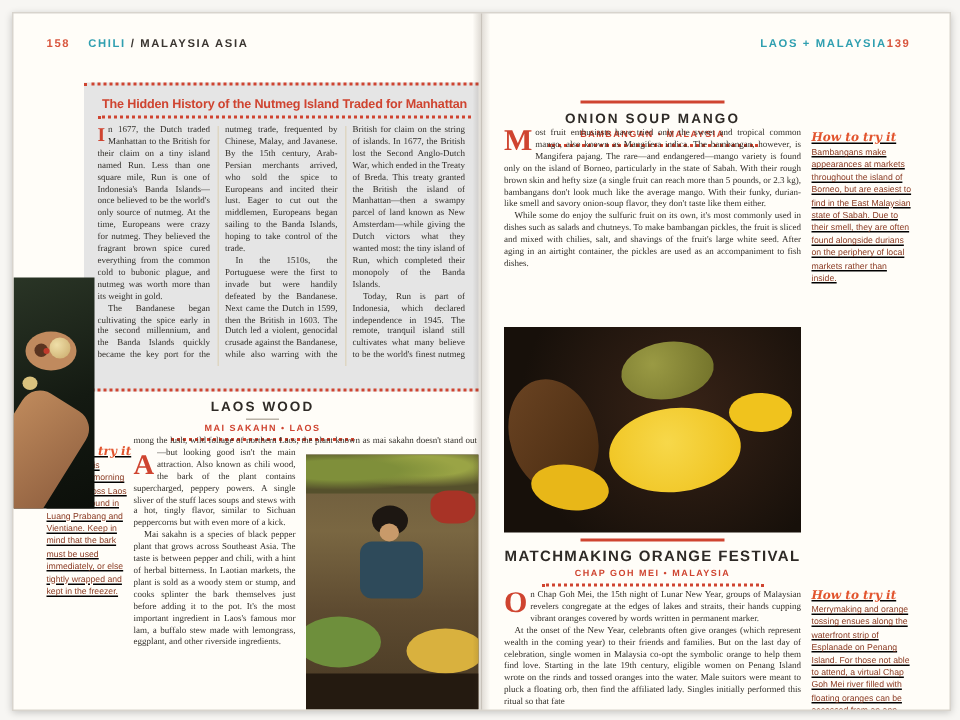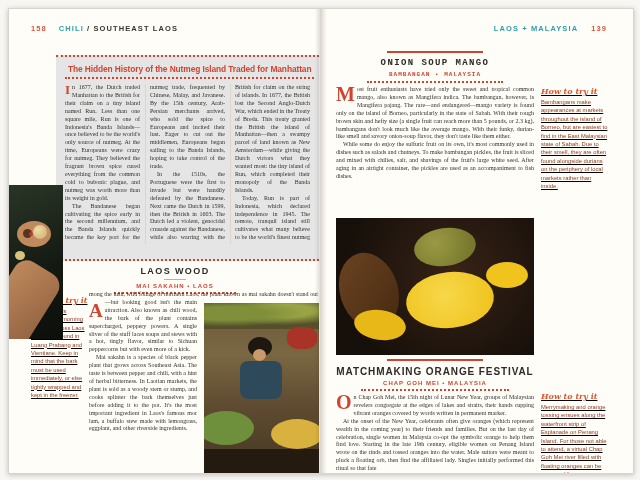--- a/index.html
+++ b/index.html
@@ -7,21 +7,21 @@
   .spread{position:absolute;left:8px;top:8px;width:624px;height:464px;background:#fffdf8;
     border:1px solid #d8d4cd;box-shadow:0 1px 5px rgba(0,0,0,.22);}
   .page{position:absolute;top:0;width:312px;height:464px;overflow:hidden;}
   .left-page{left:0;}
   .right-page{left:312px;}
   .gutter{position:absolute;left:306px;top:0;width:12px;height:464px;z-index:5;pointer-events:none;
     background:linear-gradient(90deg,rgba(0,0,0,0),rgba(60,45,30,.16) 45%,rgba(60,45,30,.28) 50%,rgba(60,45,30,.14) 56%,rgba(0,0,0,0));}
 
   
   .pg-header{position:absolute;top:15px;left:22px;font-weight:bold;font-size:7.5px;letter-spacing:1.1px;}
-  .rp-header{position:absolute;top:15px;right:26px;display:flex;gap:13px;align-items:baseline;
+  .rp-header{position:absolute;top:15px;right:26px;display:flex;align-items:baseline;
     font-weight:bold;font-size:7.5px;letter-spacing:1.1px;}
   .red{color:#d9573f;} .teal{color:#2f9fb0;} .dark{color:#3a3530;}
   .pgnum{margin-right:12px;text-align:center;}
 
   
   .feature-box{position:absolute;left:47px;top:46px;width:263px;height:206px;background:#e5e5e5;
     border-top:2px dotted #cf4430;border-bottom:2px dotted #cf4430;padding:7px 9px 0;box-sizing:border-box;}
   .feature-title{font-weight:bold;font-size:8.4px;letter-spacing:-.1px;color:#cf4430;text-align:center;
     white-space:nowrap;width:fit-content;margin:0 auto 5px;padding:0 3px 3px;border-bottom:2px dotted #cf4430;}
   .feature-cols{column-count:3;column-gap:10px;column-rule:1px solid #ded6c2;height:160px;overflow:hidden;
@@ -92,21 +92,21 @@
   .mg-flesh3{position:absolute;right:6px;top:44px;width:42px;height:26px;border-radius:50%;background:#f0c31d;}
 </style>
 </head>
 <body>
 
 <div class="spread">
 
   <div class="page left-page">
 
     <div class="pg-header">
-      <span class="red pgnum">158</span><span class="teal">CHILI</span><span class="dark"> / </span><span class="dark">SOUTHEAST LAOS</span>
+      <span class="red pgnum">158</span><span class="teal">CHILI</span><span class="dark"> / </span><span class="dark">MALAYSIA ASIA</span>
     </div>
 
     <div class="feature-box">
       <div class="feature-title">The Hidden History of the Nutmeg Island Traded for Manhattan</div>
       <div class="feature-cols body-copy">
         <p class="first"><span class="dropcap dc-i">I</span><span>n 1677, the Dutch traded Manhattan to the British for their claim on a tiny island named Run. Less than one square mile, Run is one of Indonesia's Banda Islands—once believed to be the world's only source of nutmeg. At the time, Europeans were crazy for nutmeg. They believed the fragrant brown spice cured everything from the common cold to bubonic plague, and nutmeg was worth more than its weight in gold.</span></p>
         <p>The Bandanese began cultivating the spice early in the second millennium, and the Banda Islands quickly became the key port for the nutmeg trade, frequented by Chinese, Malay, and Javanese. By the 15th century, Arab-Persian merchants arrived, who sold the spice to Europeans and incited their lust. Eager to cut out the middlemen, Europeans began sailing to the Banda Islands, hoping to take control of the trade.</p>
         <p>In the 1510s, the Portuguese were the first to invade but were handily defeated by the Bandanese. Next came the Dutch in 1599, then the British in 1603. The Dutch led a violent, genocidal crusade against the Bandanese, while also warring with the British for claim on the string of islands. In 1677, the British lost the Second Anglo-Dutch War, which ended in the Treaty of Breda. This treaty granted the British the island of Manhattan—then a swampy parcel of land known as New Amsterdam—while giving the Dutch victors what they wanted most: the tiny island of Run, which completed their monopoly of the Banda Islands.</p>
         <p>Today, Run is part of Indonesia, which declared independence in 1945. The remote, tranquil island still cultivates what many believe to be the world's finest nutmeg—sweet, warm, and aromatic—while the Dutch go down in history as brokering one of the worst land deals of all time.</p>
       </div>
@@ -151,21 +151,21 @@
 
   <div class="page right-page">
 
     <div class="rp-header">
       <span><span class="teal">LAOS</span>
         <span class="teal">+</span>
         <span class="teal">MALAYSIA</span></span>
       <span class="red">139</span>
     </div>
 
-    <div class="sec-head" style="left:15px;top:42px;width:198px;font-family:Liberation Mono, monospace;">
+    <div class="sec-head" style="left:15px;top:58px;width:198px;">
       <div class="top-rule"></div>
       <div class="sec-title">ONION SOUP MANGO</div>
       <div class="sec-sub" style="margin-top:3px;">BAMBANGAN • MALAYSIA</div>
     </div>
 
     <div class="mango-body body-copy">
       <p class="first"><span class="dropcap dc-m">M</span><span>ost fruit enthusiasts have tried only the sweet and tropical common mango, also known as Mangifera indica. The bambangan, however, is Mangifera pajang. The rare—and endangered—mango variety is found only on the island of Borneo, particularly in the state of Sabah. With their rough brown skin and hefty size (a single fruit can reach more than 5 pounds, or 2.3 kg), bambangans don't look much like the average mango. With their funky, durian-like smell and savory onion-soup flavor, they don't taste like them either.</span></p>
       <p>While some do enjoy the sulfuric fruit on its own, it's most commonly used in dishes such as salads and chutneys. To make bambangan pickles, the fruit is sliced and mixed with chilies, salt, and shavings of the fruit's large white seed. After aging in an airtight container, the pickles are used as an accompaniment to fish dishes.</p>
     </div>
 

